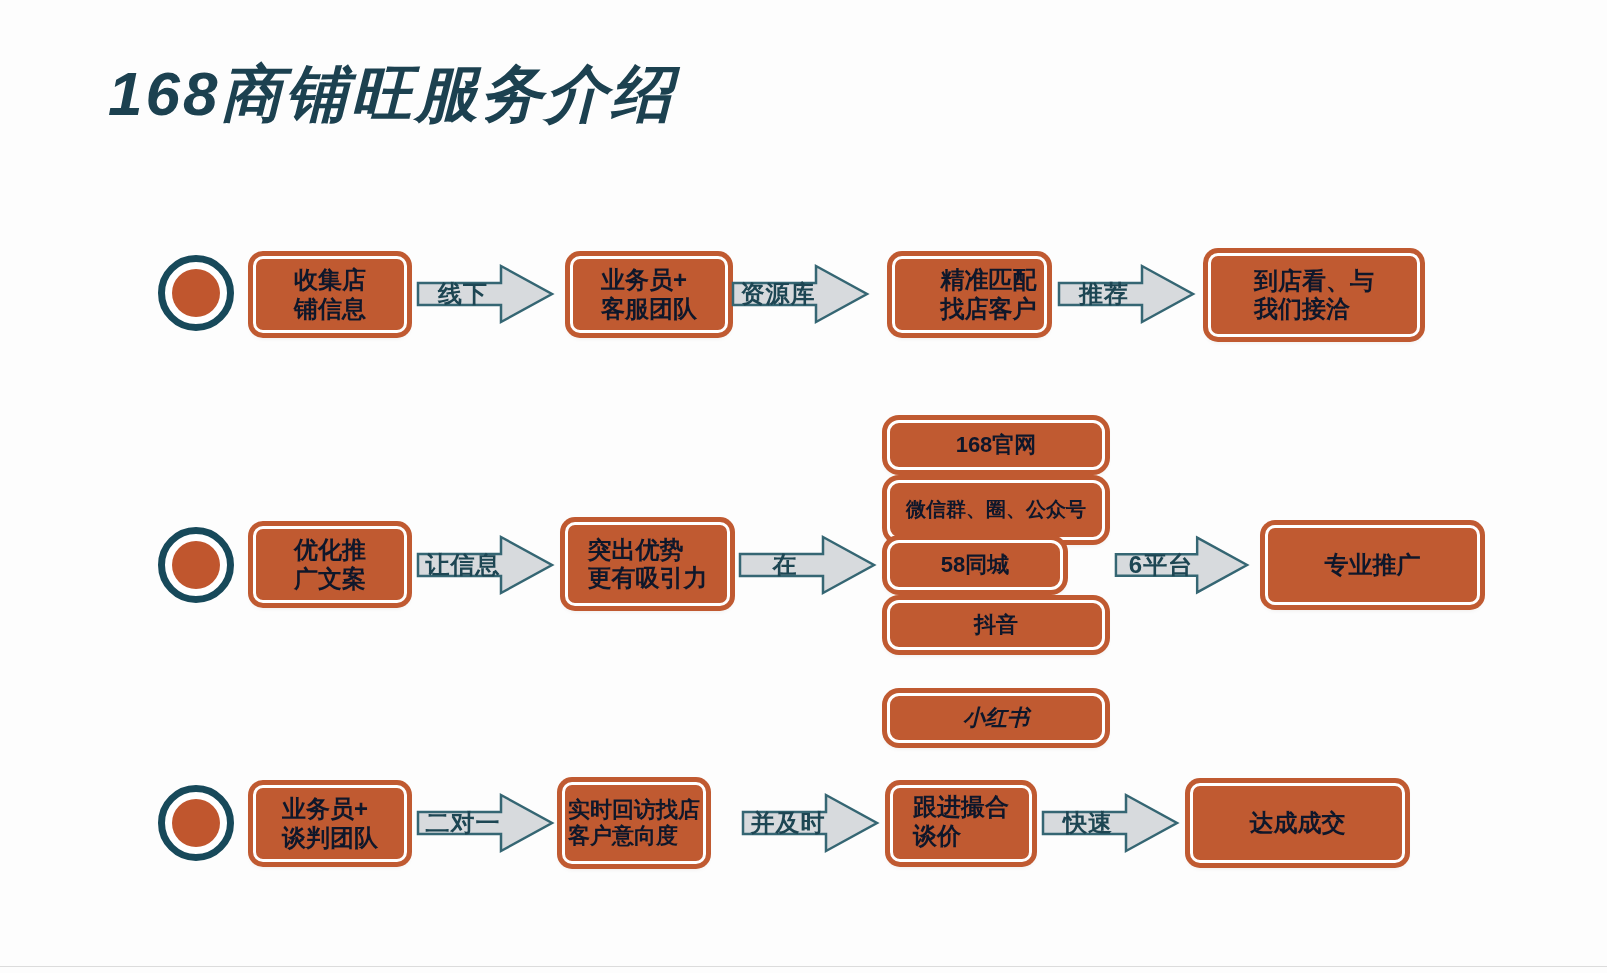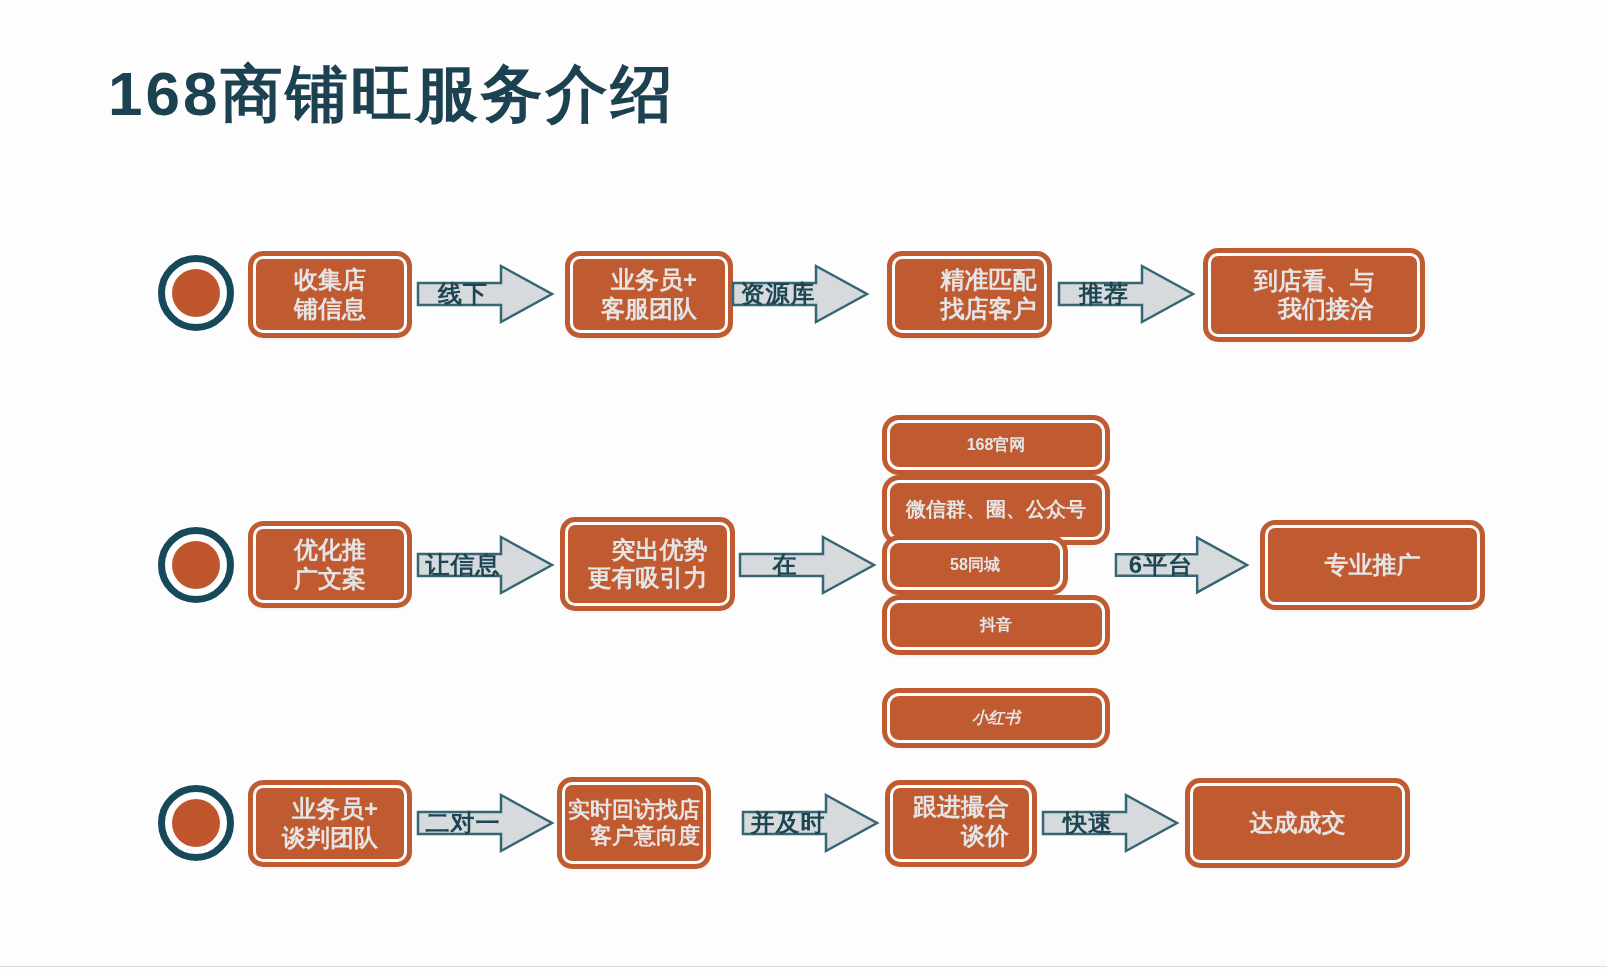--- a/index.html
+++ b/index.html
@@ -4,35 +4,35 @@
 <style>
   html,body{margin:0;padding:0;}
   body{
     width:1607px;height:973px;position:relative;overflow:hidden;
     background:#fdfdfd;
     font-family:"Liberation Sans","DejaVu Sans",sans-serif;
   }
   .stage{position:absolute;inset:0;}
   .page-title{
     position:absolute;left:108px;top:52px;
-    font-size:62px;font-weight:800;color:#1c4150;letter-spacing:3px;
+    font-size:62px;font-weight:800;color:#1c4150;letter-spacing:3px;font-style:italic;
   }
   
   .node{
     position:absolute;
     background:#c05a31;
     border:3px solid #ffffff;
     box-shadow:0 0 0 5px #c05a31, 0 3px 6px rgba(60,40,20,.18);
     border-radius:10px;
     display:flex;align-items:center;justify-content:center;
-    color:#e5e5e5;font-weight:700;font-size:24px;line-height:1.18;
-    text-align:right;white-space:pre-line;box-sizing:border-box;
+    color:#0f172a;font-weight:700;font-size:24px;line-height:1.18;
+    text-align:left;white-space:pre-line;box-sizing:border-box;
   }
   .node.small{font-size:22px;}
-  .node.platform{font-size:16px;border-radius:12px;}
+  .node.platform{font-size:22px;border-radius:12px;}
   
   .dot{
     position:absolute;width:62px;height:62px;border-radius:50%;
     border:7px solid #17495a;background:#ffffff;
     display:flex;align-items:center;justify-content:center;
   }
   .dot-inner{width:48px;height:48px;border-radius:50%;background:#c0562e;}
   
   .arrow{position:absolute;width:140px;height:64px;}
   .arrow svg{position:absolute;left:0;top:0;}

